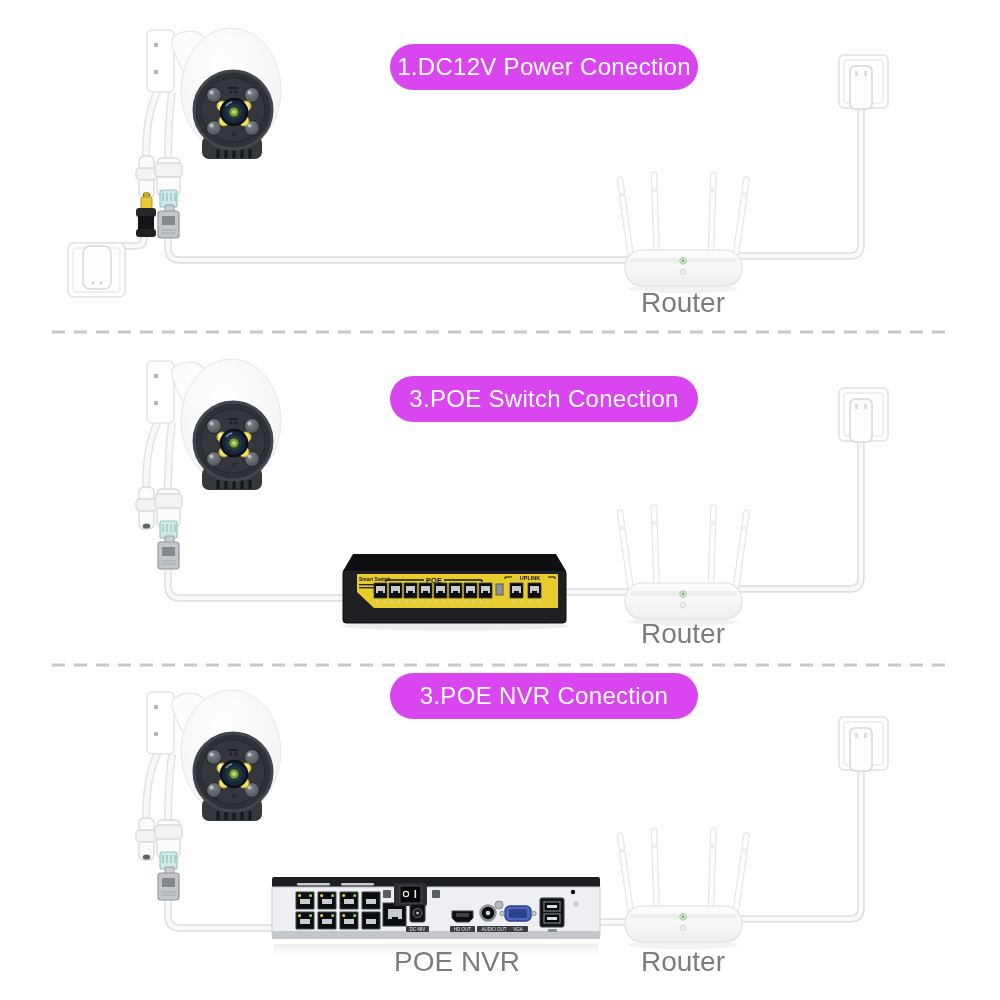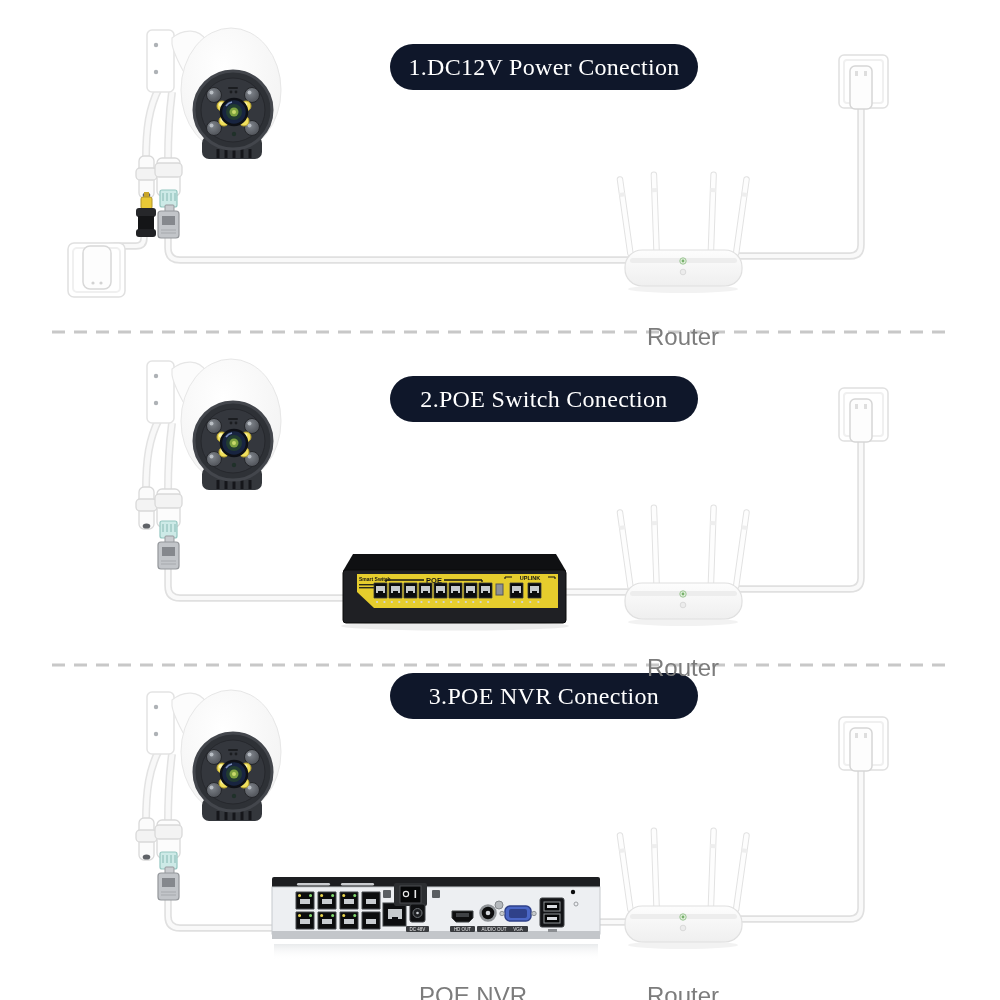--- a/index.html
+++ b/index.html
@@ -1,24 +1,24 @@
 <!DOCTYPE html>
 <html><head>
 <meta charset="utf-8">
 <style>
   html,body{margin:0;padding:0;background:#fff;}
   .canvas{position:relative;width:1000px;height:1000px;background:#ffffff;overflow:hidden;
           font-family:"Liberation Sans", sans-serif;}
   .diagram-svg{position:absolute;left:0;top:0;}
   .banner{position:absolute;left:390px;width:308px;height:46px;border-radius:23px;
-          background:#0f172a;color:#ffffff;font-size:24px;display:flex;align-items:center;
-          justify-content:center;letter-spacing:.3px;font-family:Liberation Serif, serif;}
+          background:#d946ef;color:#ffffff;font-size:24px;display:flex;align-items:center;
+          justify-content:center;letter-spacing:.3px;}
   .b1{top:44px}.b2{top:376px}.b3{top:673px}
-  .device-label{position:absolute;color:#7c7c7c;font-size:24px;transform:translateX(-50%);
-          white-space:nowrap;margin-top:36px;}
+  .device-label{position:absolute;color:#7c7c7c;font-size:28px;transform:translateX(-50%);
+          white-space:nowrap;}
   .cable-o{fill:none;stroke:#e0e0e0;stroke-width:7.5px;}
   .cable-i{fill:none;stroke:#f9f9f9;stroke-width:4.2px;}
   .divider{stroke:#c8c8c8;stroke-width:3px;stroke-dasharray:13 9;}
   .sw-text{font-family:"Liberation Sans", sans-serif;fill:#141414;font-weight:bold;}
   .chip-text{font-family:"Liberation Sans", sans-serif;fill:#e9e9e9;}
 </style>
 </head>
 <body>
 
 <div class="canvas">
@@ -295,21 +295,21 @@
       <rect x="544" y="914" width="16" height="9" fill="#050607" stroke="#8f9397"></rect>
       <rect x="547" y="917" width="10" height="3" fill="#d9dce0"></rect>
       <rect x="548" y="929" width="9" height="3" fill="#8b8e92"></rect>
     </g>
     <circle cx="573" cy="892" r="2.2" fill="#0c0d0e"></circle>
     <circle cx="576" cy="904" r="2" fill="none" stroke="#9b9ea2"></circle>
   </g>
 </svg>
 
 <div class="banner b1">1.DC12V Power Conection</div>
-<div class="banner b2">2.POE Switch Conection</div>
+<div class="banner b2">3.POE Switch Conection</div>
 <div class="banner b3">3.POE NVR Conection</div>
 
 <div class="device-label" style="left:683px;top:287px">Router</div>
 <div class="device-label" style="left:683px;top:618px">Router</div>
-<div class="device-label" style="left:473px;top:946px">POE NVR</div>
+<div class="device-label" style="left:457px;top:946px">POE NVR</div>
 <div class="device-label" style="left:683px;top:946px">Router</div>
 
 </div>
 
 </body></html>

